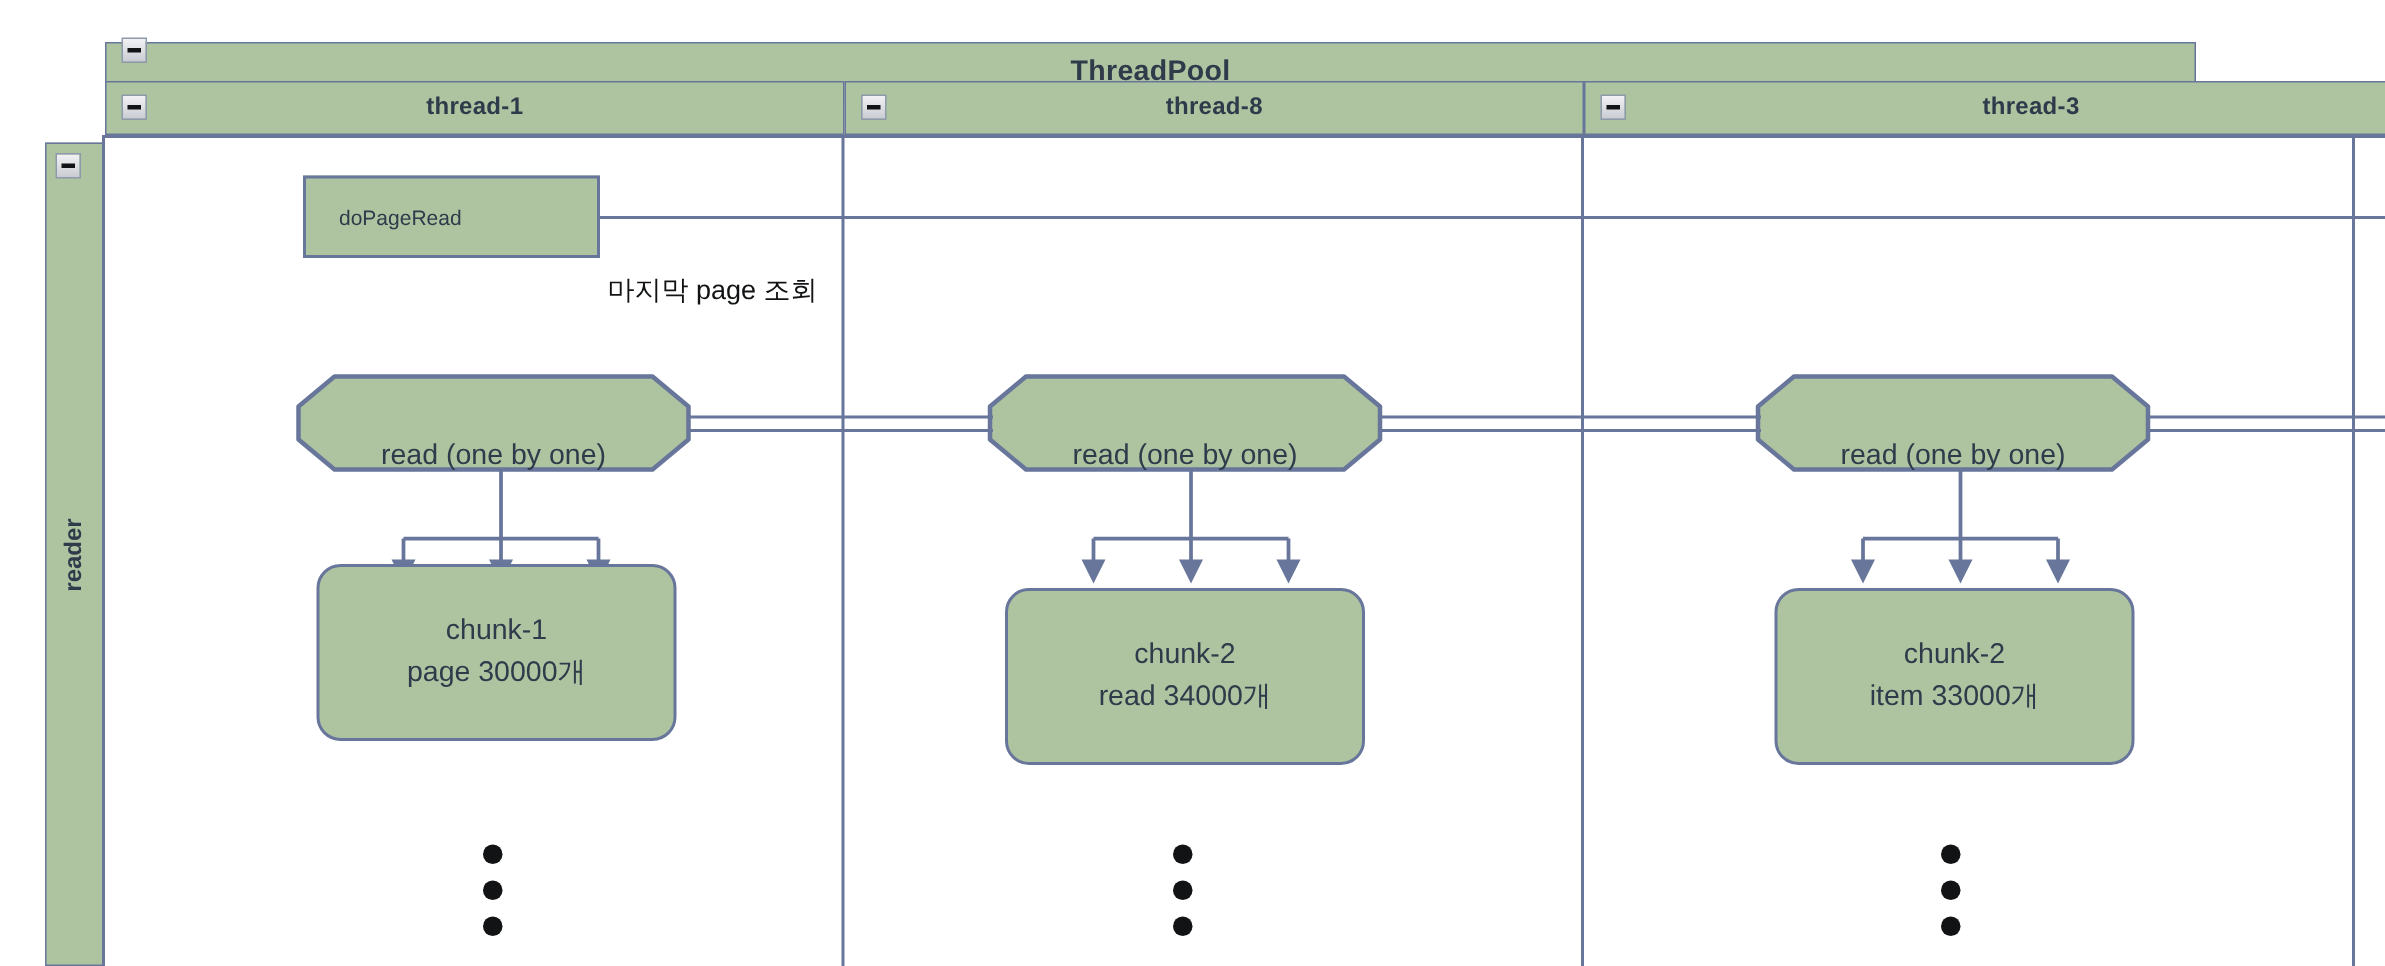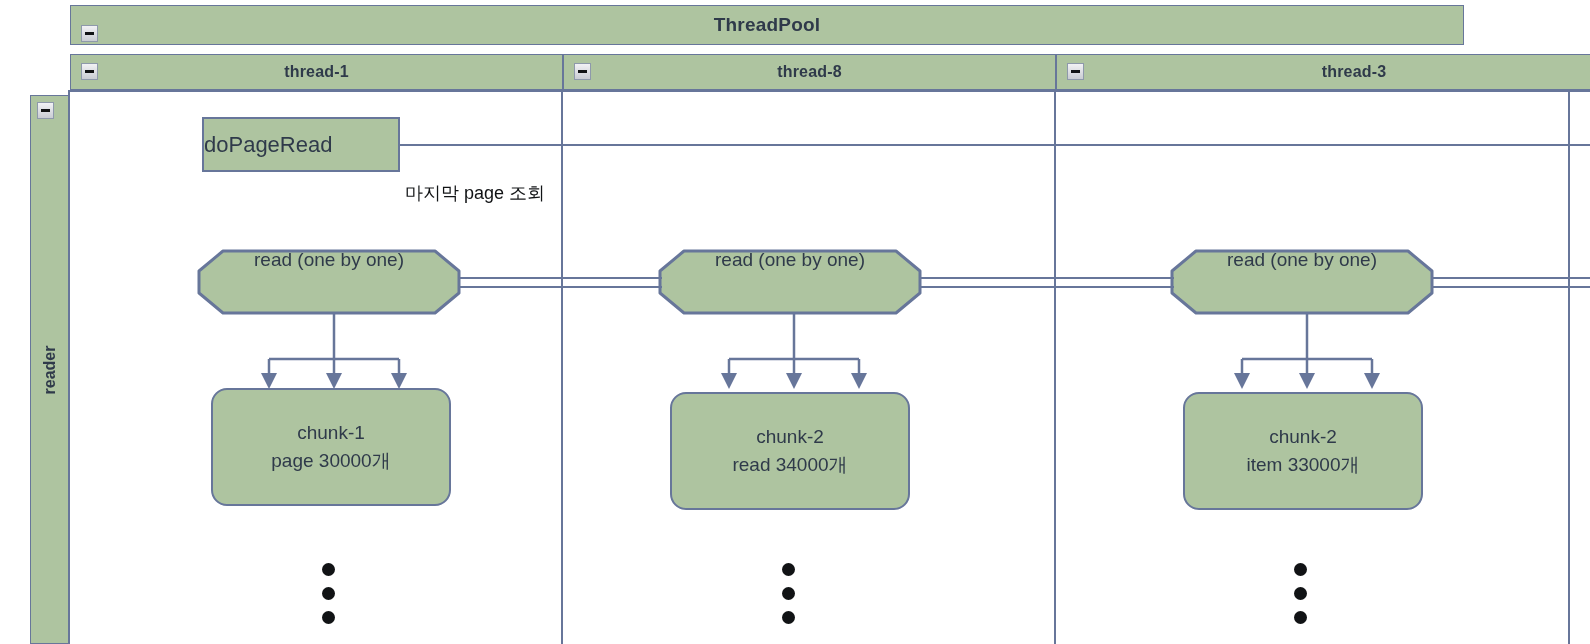--- a/index.html
+++ b/index.html
@@ -92,33 +92,34 @@
   }
   
   .task-box {
     position: absolute;
     box-sizing: border-box;
     background: #AEC4A0;
     border: 2px solid #67769A;
     display: flex;
     align-items: center;
     color: #2f3a4a;
-    font-size: 22px;
+    font-size: 14px;
+    padding-left: 22px;
   }
   .edge-label {
     position: absolute;
     font-size: 18px;
     color: #111315;
     white-space: nowrap;
   }
   
   .hexnode {
     position: absolute;
     display: flex;
-    align-items: flex-start;
+    align-items: flex-end;
     justify-content: center;
   }
   .hexnode .hexlabel {
     position: relative;
     z-index: 2;
     font-size: 19px;
     color: #2f3a4a;
     white-space: nowrap;
   }
   .hexnode svg {
@@ -180,21 +181,21 @@
 
 <div id="canvas">
 
   <div class="vlane" style="left:30px; top:95px; width:40px; height:549px;">
     <span class="vlane-label">reader</span>
   </div>
   <div class="collapse-box" style="left:37px; top:102px;">
     <span class="minus"></span>
   </div>
 
-  <div class="lane-header pool-title" style="left:70px; top:5px; width:1394px; height:40px;text-align:center;">
+  <div class="lane-header pool-title" style="left:70px; top:28px; width:1394px; height:40px;text-align:center;">
     <span>ThreadPool</span>
   </div>
   <div class="collapse-box" style="left:81px; top:25px;">
     <span class="minus"></span>
   </div>
 
   <div class="lane-header thread-title" style="left:70px; top:54px; width:493px; height:36px;">
     <span>thread-1</span>
   </div>
   <div class="collapse-box" style="left:81px; top:63px;">
@@ -299,21 +300,21 @@
         <path d="M 141 46 L 141 62"></path>
       </g>
       <g fill="#67769A">
         <path d="M 3 60 L 19 60 L 11 76 Z"></path>
         <path d="M 68 60 L 84 60 L 76 76 Z"></path>
         <path d="M 133 60 L 149 60 L 141 76 Z"></path>
       </g>
     </svg>
   </div>
 
-  <div class="chunk-box" style="left:211px; top:388px; width:240px; height:118px;">
+  <div class="chunk-box" style="left:211px; top:376px; width:240px; height:118px;">
     <span>chunk-1</span>
     <span>page 30000개</span>
   </div>
 
   <div class="chunk-box" style="left:670px; top:392px; width:240px; height:118px;">
     <span>chunk-2</span>
     <span>read 34000개</span>
   </div>
 
   <div class="chunk-box" style="left:1183px; top:392px; width:240px; height:118px;">

